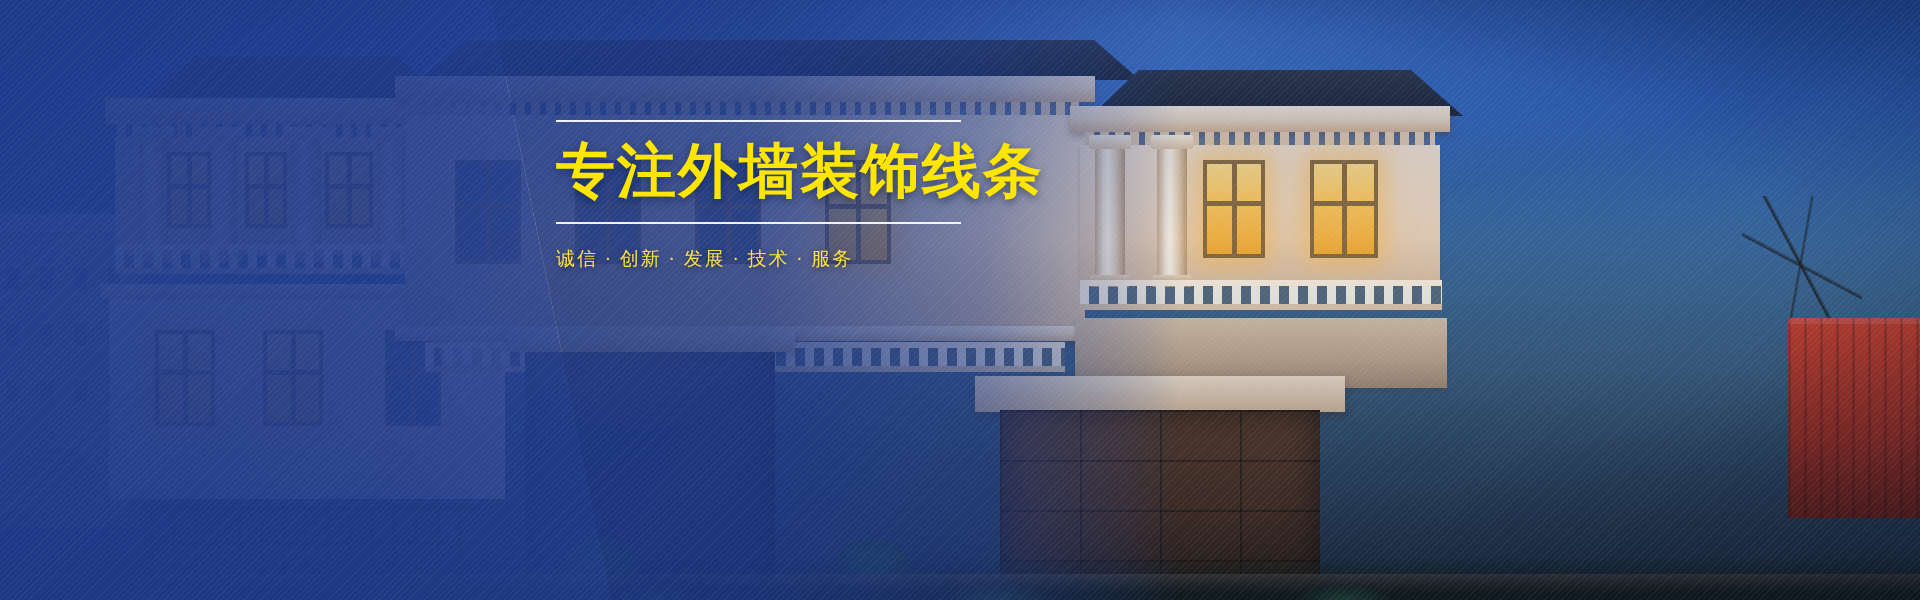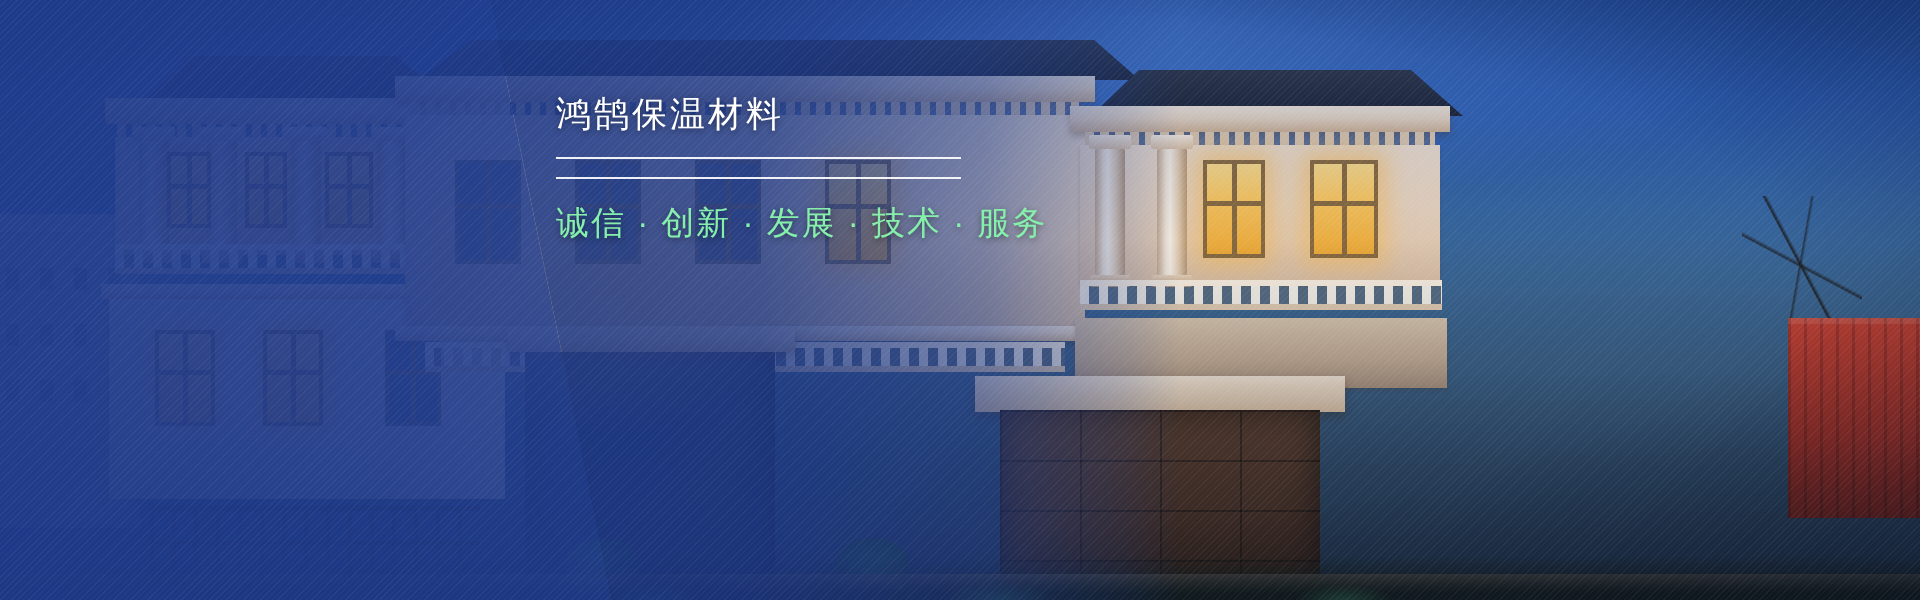--- a/index.html
+++ b/index.html
@@ -277,23 +277,24 @@
   }
   .rule.lower { margin:18px 0 22px 0; }
 
   .headline {
     font-size:59px; line-height:1.12; font-weight:700;
     color:#ffe600; letter-spacing:2px;
     text-shadow:0 3px 9px rgba(10,25,60,.55);
     white-space:nowrap;
   }
   .tagline {
-    font-size:33px; color:#86efac; letter-spacing:2px;
+    font-size:19px; color:#fde047; letter-spacing:2px;
     text-shadow:0 2px 6px rgba(0,0,0,.45);
     white-space:nowrap;
+    font-family:Liberation Serif, serif;
   }
 </style>
 </head>
 <body>
 
 <div class="banner">
 
   <div class="photo">
     <div class="sky"></div>
     <div class="haze"></div>
@@ -425,19 +426,19 @@
     <div class="grade"></div>
   </div>
 
   <div class="overlay">
     <div class="slab"></div>
     <div class="slab-fade"></div>
   </div>
   <div class="hatch"></div>
 
   <div class="copy">
-    <div class="brand">鸿鹄保温材料</div>
     <div class="rule"></div>
+    <div class="headline">专注外墙装饰线条</div>
     <div class="rule lower"></div>
     <div class="tagline">诚信 · 创新 · 发展 · 技术 · 服务</div>
   </div>
 
 </div>
 
 </body></html>

